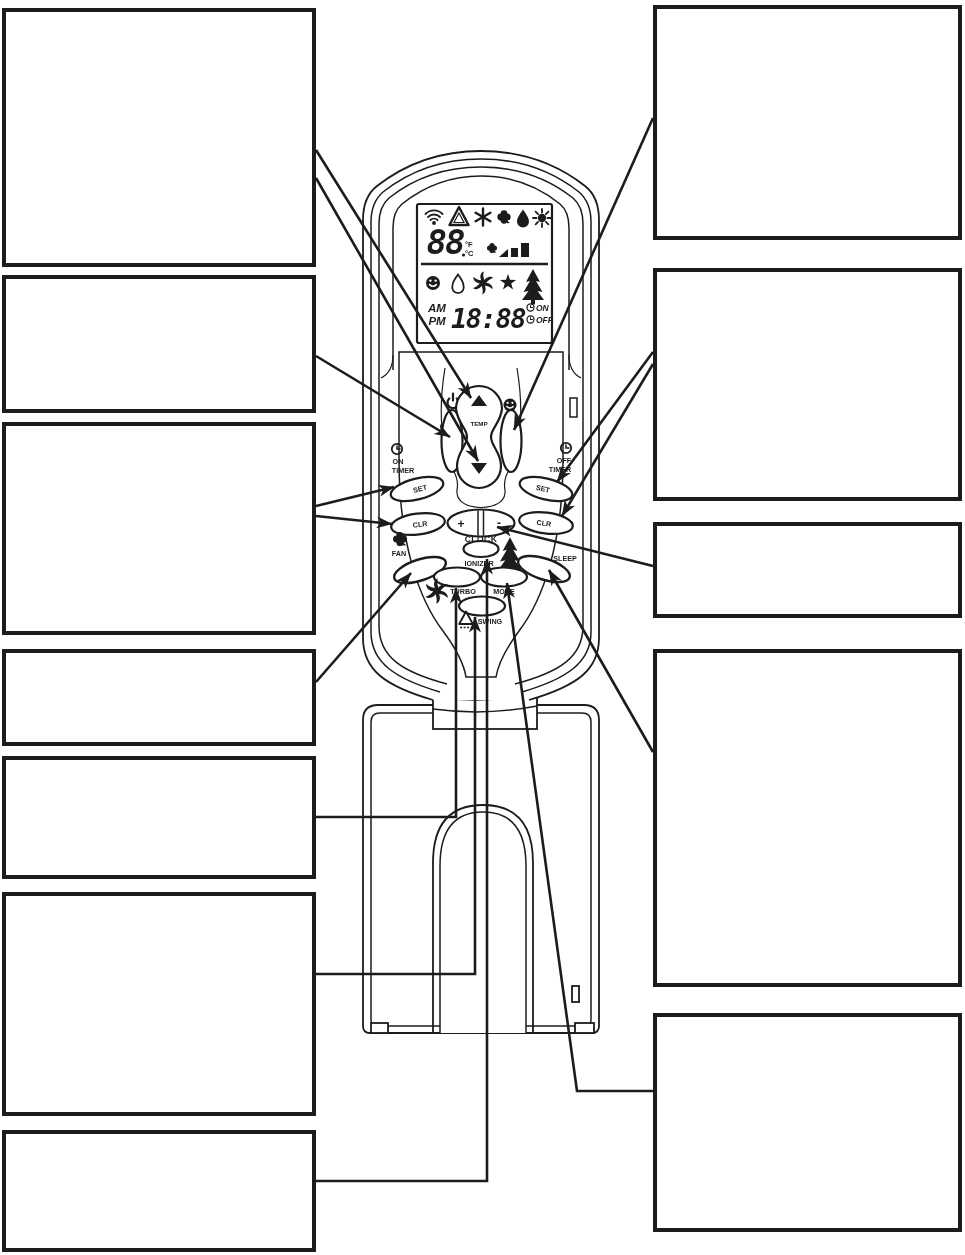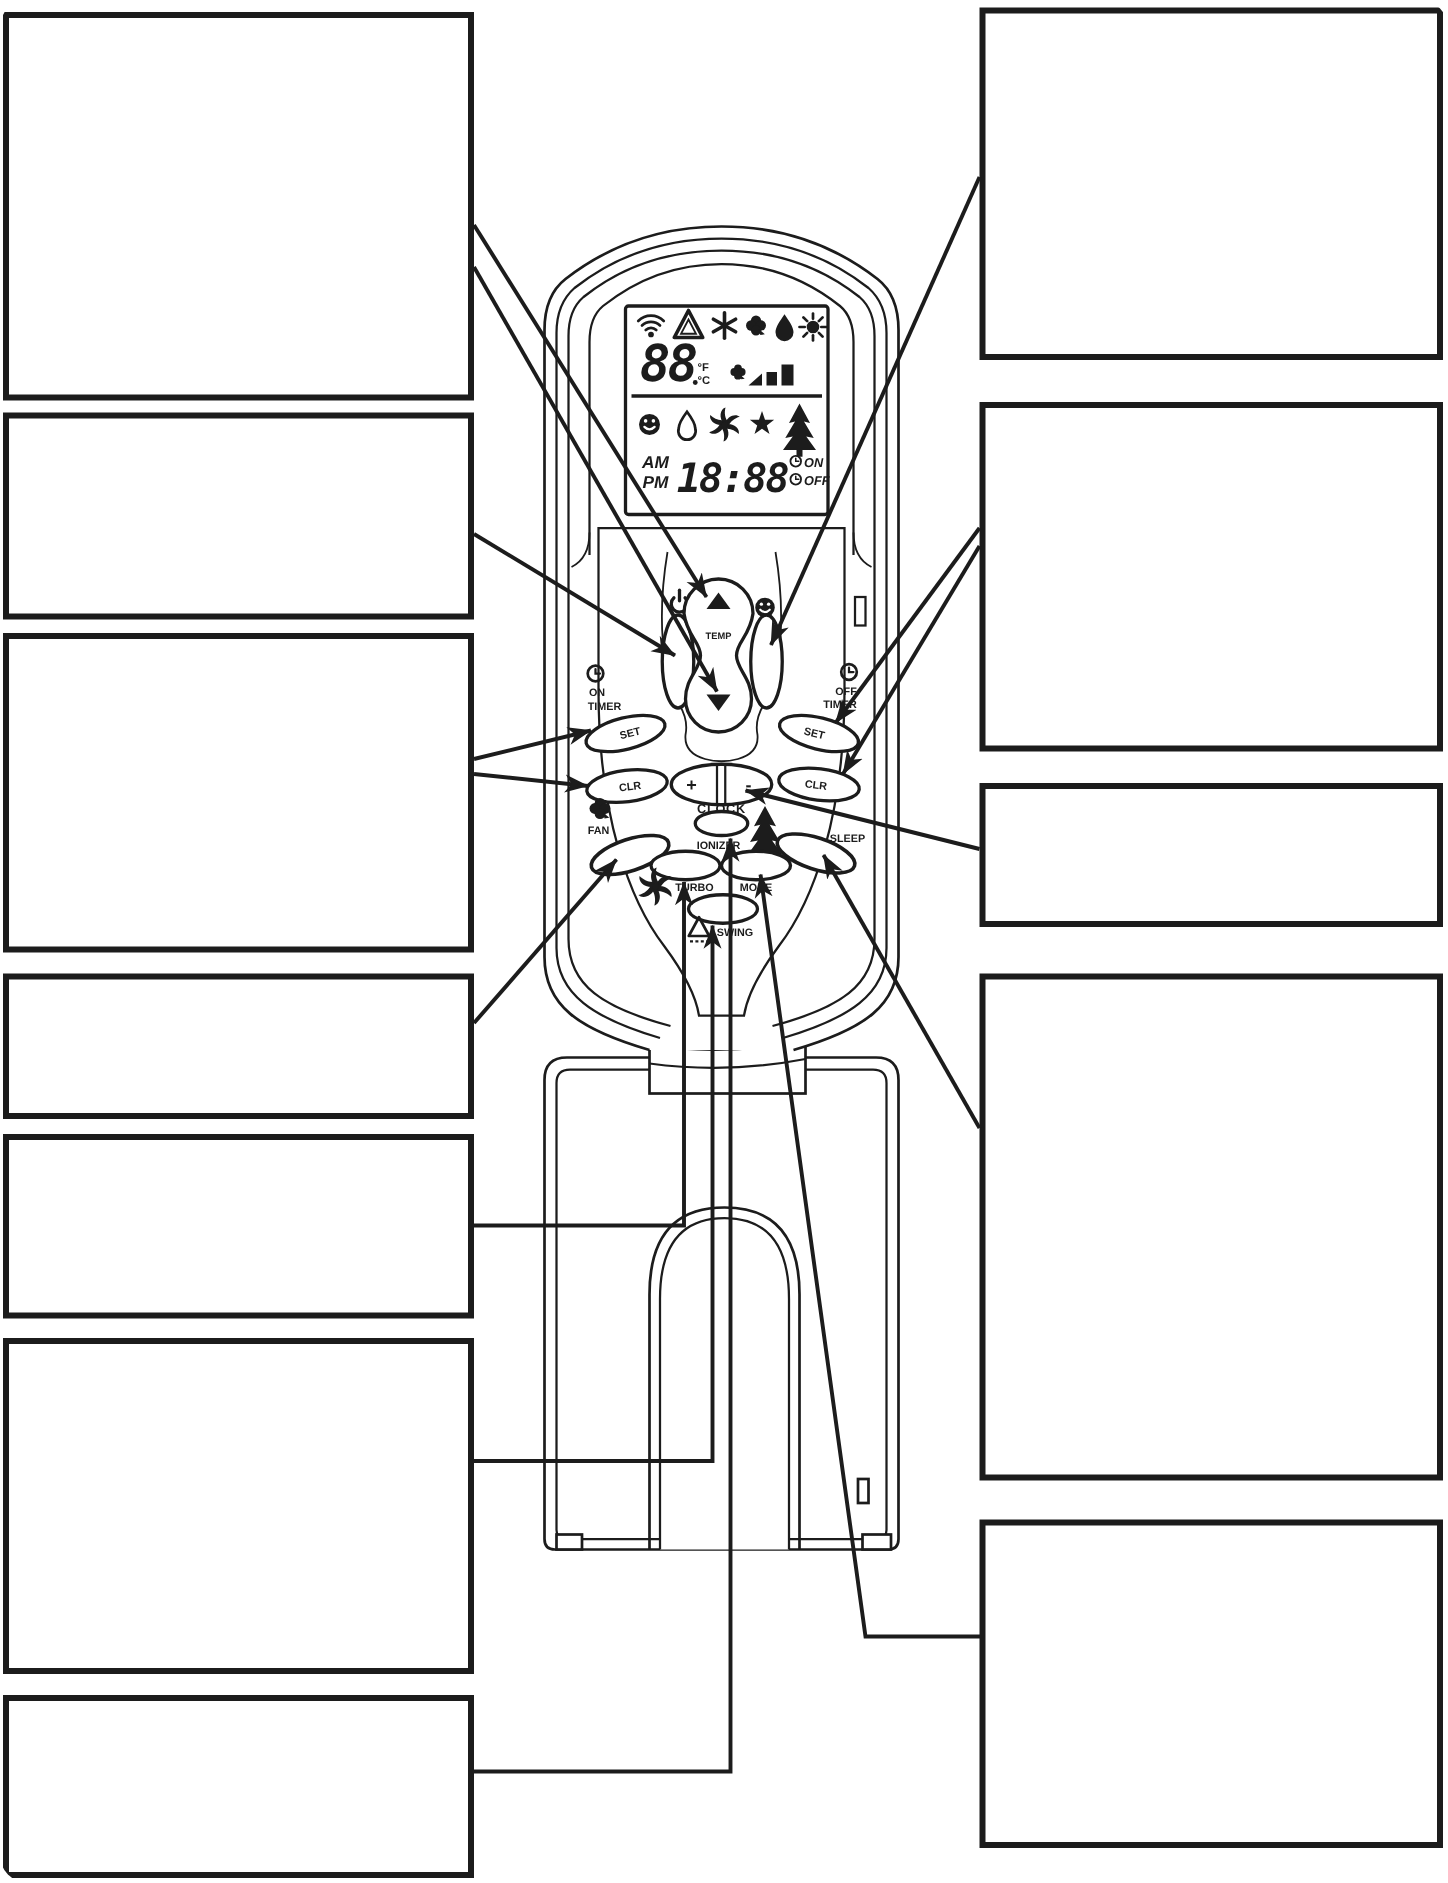--- a/index.html
+++ b/index.html
@@ -1,17 +1,17 @@
 <!DOCTYPE html>
 <html><head>
 <meta charset="utf-8">
 <style>
   html,body{margin:0;padding:0;background:#ffffff;}
   .canvas{position:relative;width:965px;height:1255px;background:#ffffff;overflow:hidden;
-          font-family:"Liberation Sans",sans-serif;border-radius:18px;}
+          font-family:"Liberation Sans",sans-serif;}
   .callout{position:absolute;box-sizing:border-box;border:4px solid #1c1c1c;background:#ffffff;}
   
   .bl1{left:2px;top:8px;width:314px;height:259px;}
   .bl2{left:2px;top:275px;width:314px;height:138px;}
   .bl3{left:2px;top:422px;width:314px;height:213px;}
   .bl4{left:2px;top:649px;width:314px;height:97px;}
   .bl5{left:2px;top:756px;width:314px;height:123px;}
   .bl6{left:2px;top:892px;width:314px;height:224px;}
   .bl7{left:2px;top:1130px;width:314px;height:122px;}
   

